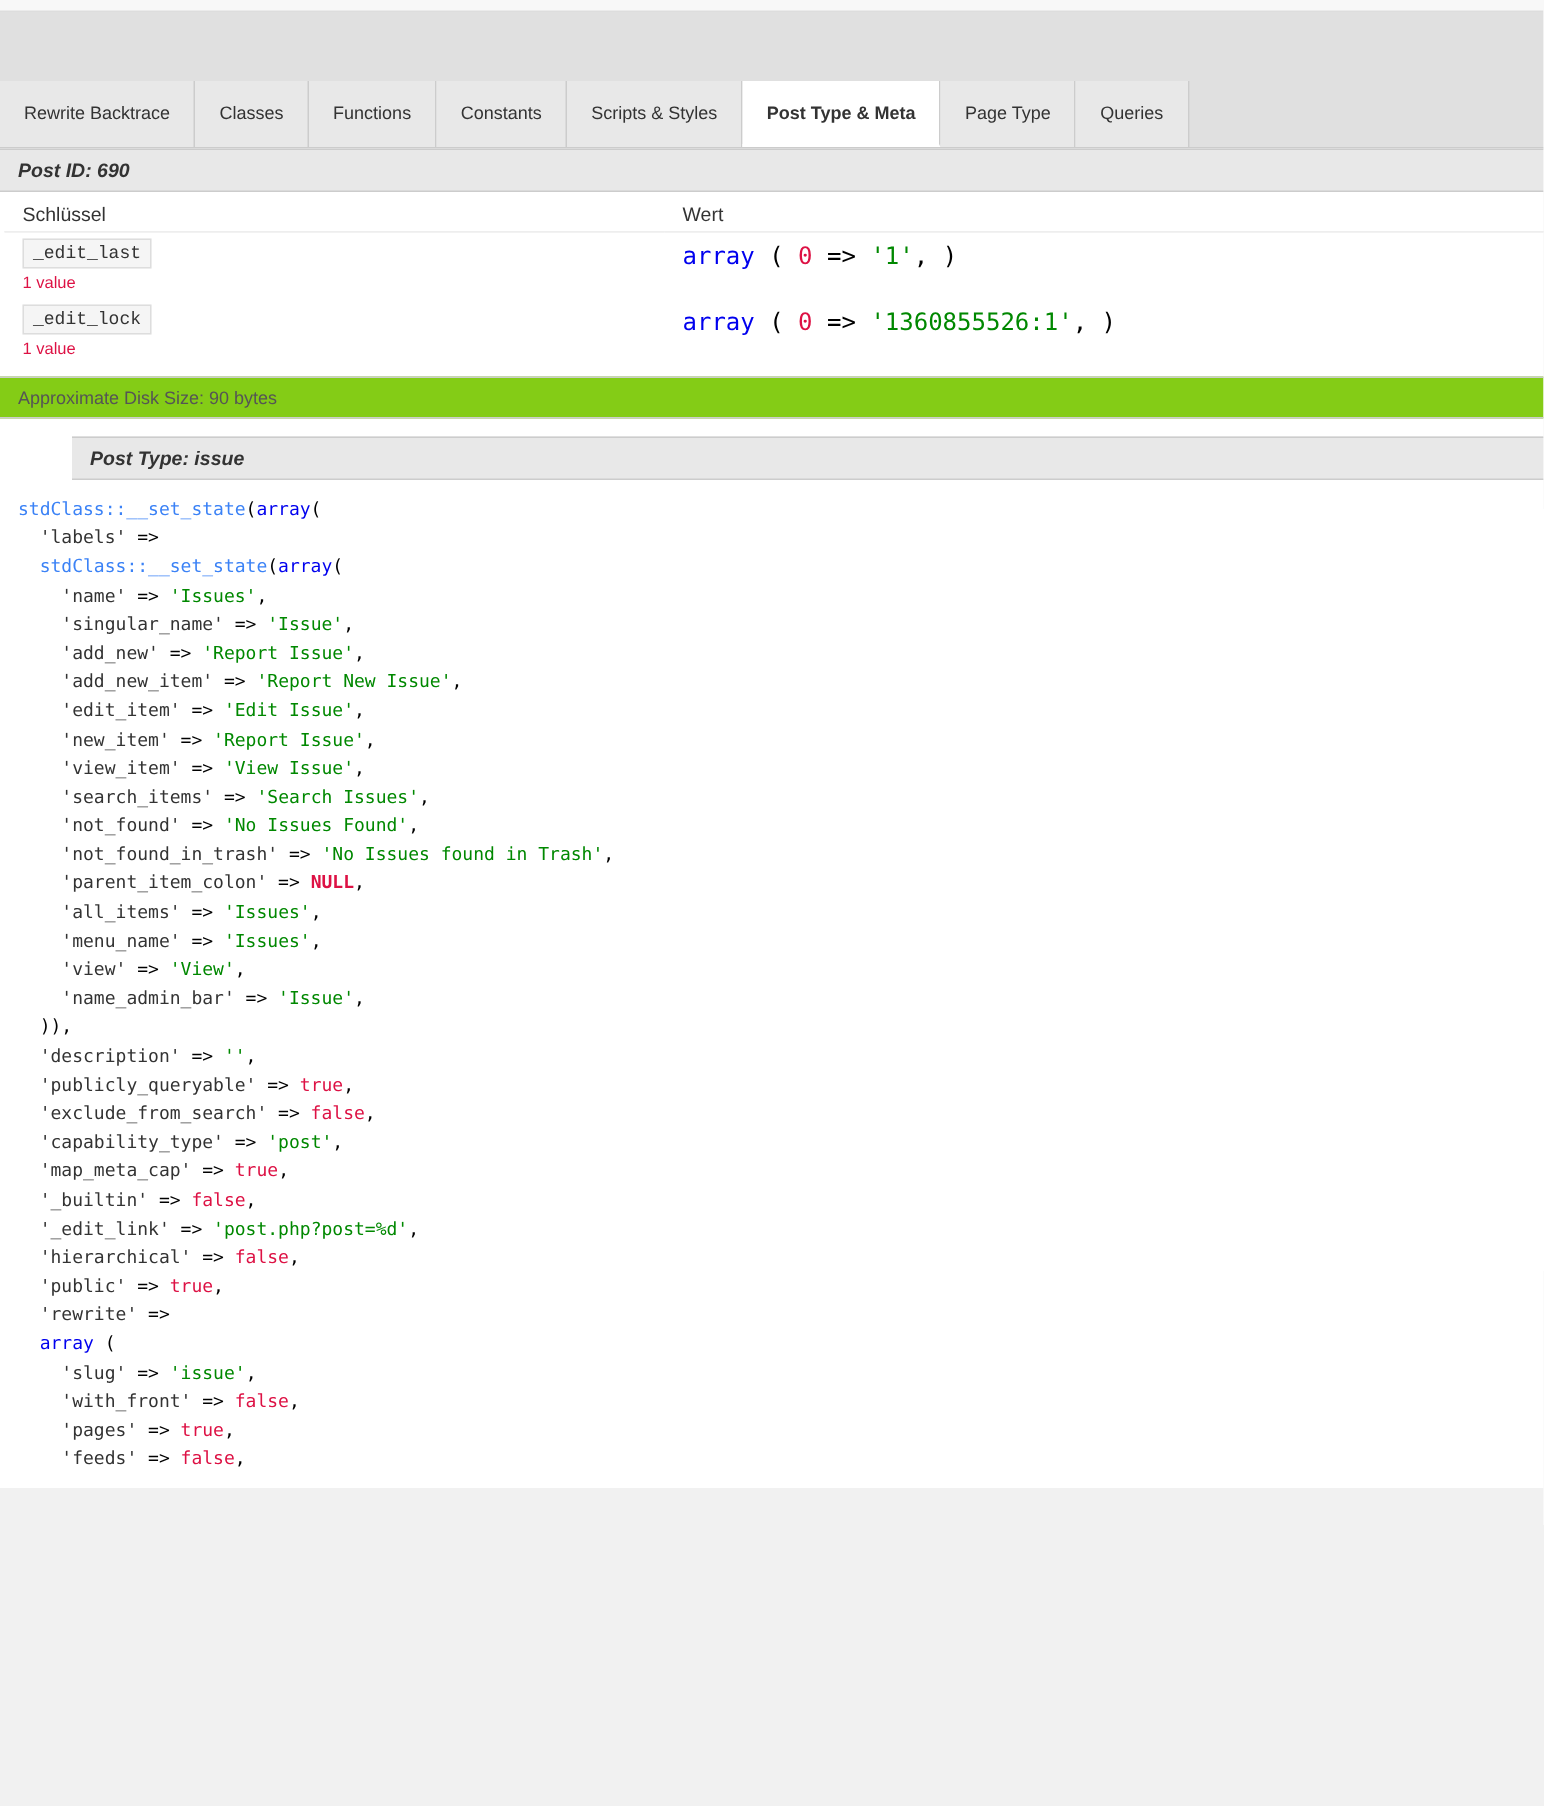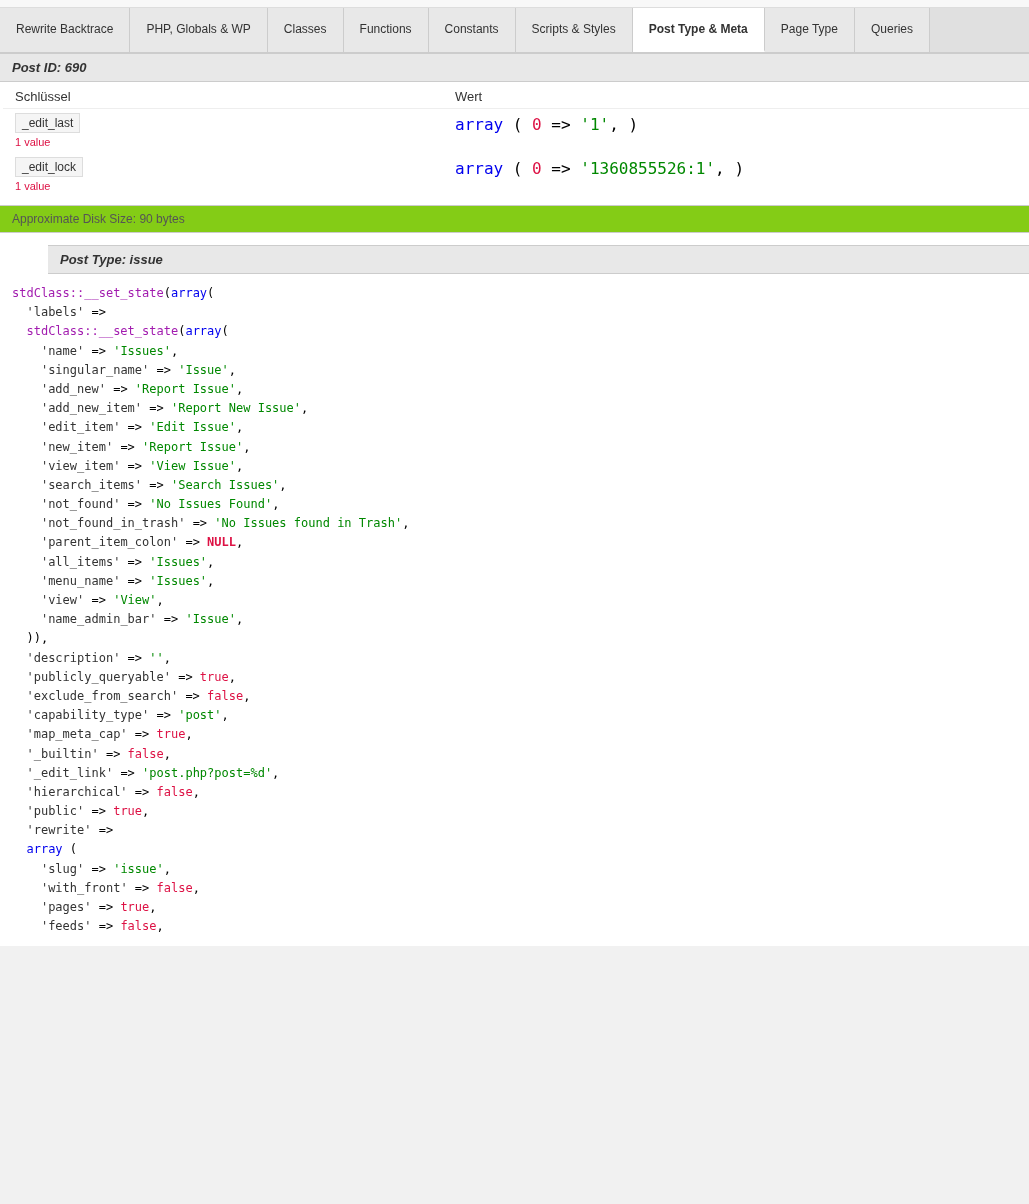--- a/index.html
+++ b/index.html
@@ -14,20 +14,21 @@
     }
     .tab {
       padding: 14px 16px;
       cursor: pointer;
       border-right: 1px solid #ccc;
       white-space: nowrap;
       font-size: 12px;
       color: #333;
       background: #e8e8e8;
       user-select: none;
+      margin-top: 46px;
     }
     .tab.active {
       background: #fff;
       border-bottom: 2px solid #fff;
       font-weight: bold;
     }
 
     
     .content {
       background: #fff;
@@ -70,21 +71,21 @@
       padding: 4px 12px;
       font-size: 12px;
     }
     .meta-table td:first-child { width: 440px; }
 
     .meta-key-label {
       display: inline-block;
       background: #f5f5f5;
       border: 1px solid #ddd;
       padding: 2px 6px;
-      font-family: Liberation Sans, sans-serif;
+      font-family: Liberation Mono, monospace;
       font-size: 12px;
       color: #333;
       margin-bottom: 2px;
     }
     .meta-value-count {
       color: #d14;
       font-size: 11px;
     }
 
     .code-value {
@@ -110,41 +111,40 @@
     
     .code-block {
       font-family: monospace;
       font-size: 12px;
       line-height: 1.6;
       padding: 10px 12px;
       background: #fff;
       white-space: pre;
       color: #000;
     }
-    .code-block .fn { color: #a21caf; }
+    .code-block .fn { color: #3b82f6; }
     .code-block .str { color: #080; }
     .code-block .kw { color: #00e; }
     .code-block .null { color: #d14; font-weight: bold; }
     .code-block .bool { color: #d14; }
     .code-block .key { color: #333; }
 
     .top-strip {
       height: 8px;
       background: #f8f8f8;
       border-bottom: 1px solid #ddd;
     }
   </style>
 </head>
 <body>
 
 <div class="top-strip"></div>
 
 <div class="tab-bar">
   <div class="tab">Rewrite Backtrace</div>
-  <div class="tab">PHP, Globals &amp; WP</div>
   <div class="tab">Classes</div>
   <div class="tab">Functions</div>
   <div class="tab">Constants</div>
   <div class="tab">Scripts &amp; Styles</div>
   <div class="tab active">Post Type &amp; Meta</div>
   <div class="tab">Page Type</div>
   <div class="tab">Queries</div>
 </div>
 
 <div class="content">

